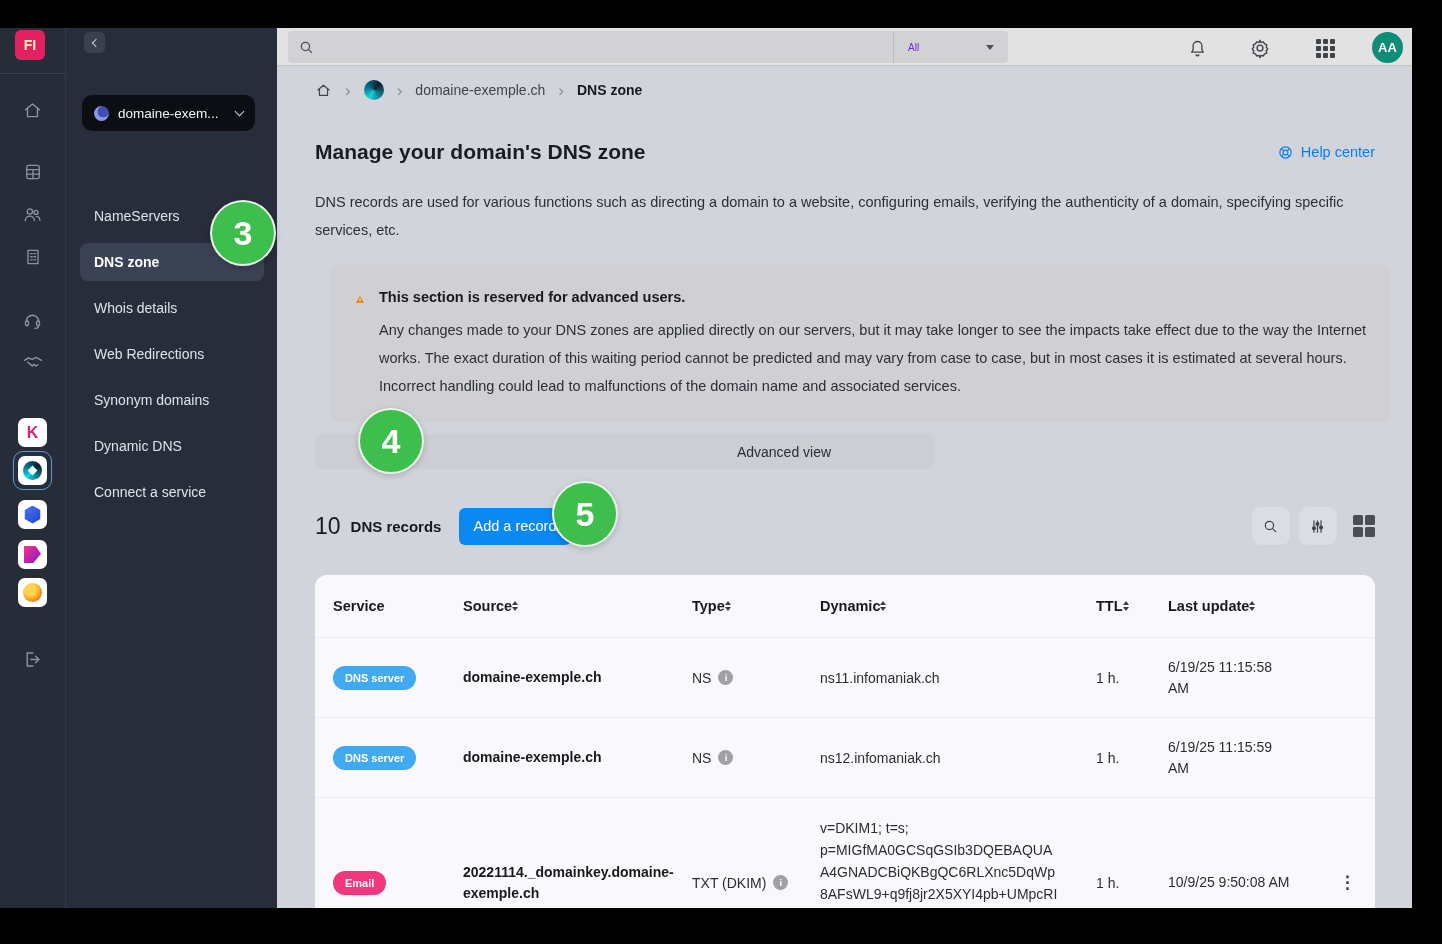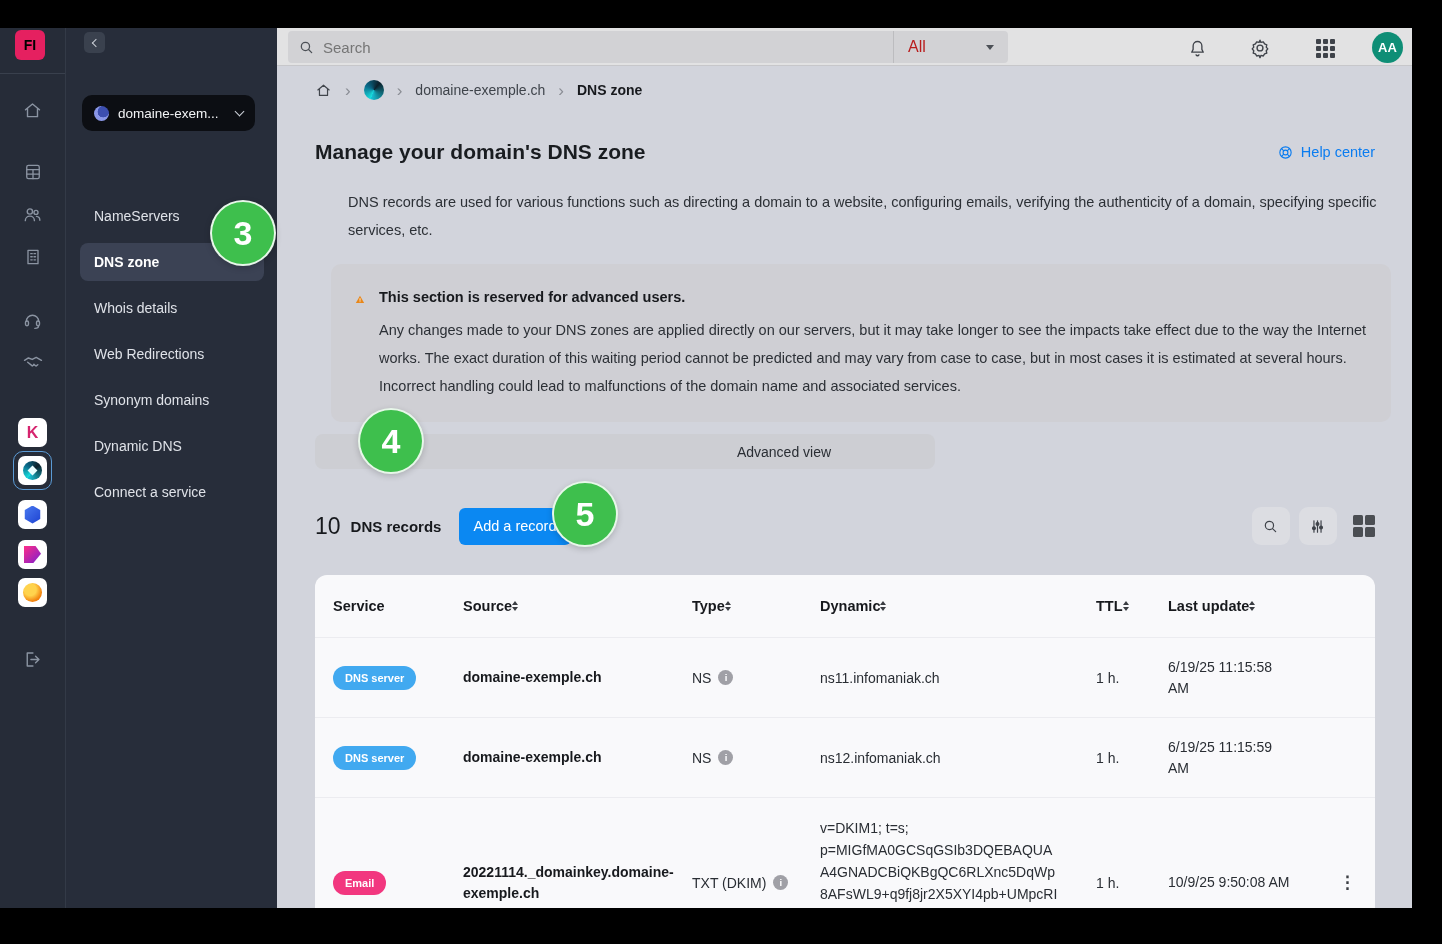--- a/index.html
+++ b/index.html
@@ -11,21 +11,21 @@
   .bar { position:absolute; background:#000; z-index:40; }
   .bar-top { left:0; top:0; width:1442px; height:28px; }
   .bar-bottom { left:0; top:908px; width:1442px; height:36px; }
   .bar-right { left:1412px; top:0; width:30px; height:944px; }
 
   
   .rail { position:absolute; left:0; top:28px; width:65px; height:880px; background:#262c38; z-index:5; }
   .panel { position:absolute; left:65px; top:28px; width:212px; height:880px; background:#272d3a; border-left:1px solid #333a47; z-index:5; }
 
   .fi-logo { position:absolute; left:15px; top:2px; width:30px; height:30px; border-radius:6px;
-    background:#e52060; color:#000000; font-weight:bold; font-size:14px; display:flex; align-items:center; justify-content:center; }
+    background:#e52060; color:#fef9c3; font-weight:bold; font-size:14px; display:flex; align-items:center; justify-content:center; }
   .rail-divider { position:absolute; left:0; top:45px; width:65px; height:1px; background:#39404d; }
   .rail-icon { position:absolute; left:0; width:65px; height:26px; display:flex; align-items:center; justify-content:center; cursor:pointer; }
   .rail-icon svg { stroke:#8b94a2; fill:none; stroke-width:1.6; stroke-linecap:round; stroke-linejoin:round; }
 
   .app-icon { position:absolute; left:18px; width:29px; height:29px; border-radius:7px; background:#fff;
     display:flex; align-items:center; justify-content:center; cursor:pointer; }
   .app-ring { position:absolute; left:13px; width:39px; height:39px; border:1.5px solid #5b9bd5; border-radius:10px; }
   .k-letter { font-weight:800; font-size:16px; color:#d6246e; }
   .teal-circle { width:19px; height:19px; border-radius:50%; background:conic-gradient(from 210deg,#18dede,#0a6a8a,#0b1f2a 55%,#16c2d6); position:relative; }
   .teal-circle:after { content:""; position:absolute; left:6px; top:6px; width:7px; height:7px; background:#e8fdff; transform:rotate(45deg); }
@@ -47,21 +47,21 @@
   .menu-item { position:absolute; left:14px; width:184px; height:38px; display:flex; align-items:center; padding:0 14px;
     color:#dfe2e8; font-size:14px; border-radius:8px; cursor:pointer; }
   .menu-item.active { background:#3b4254; color:#ffffff; font-weight:bold; }
 
   
   .topbar { position:absolute; left:277px; top:28px; width:1135px; height:38px; background:#e2e2e3; border-bottom:1px solid #c7c7ca; z-index:5; }
   .searchbox { position:absolute; left:11px; top:3px; width:720px; height:32px; background:#d2d2d5; border-radius:4px; display:flex; align-items:center; }
   .searchbox svg { stroke:#4c5056; fill:none; stroke-width:1.8; stroke-linecap:round; margin:0 8px 0 10px; flex:none; }
   .searchbox input { background:transparent; border:none; outline:none; font-family:"Liberation Sans",sans-serif; font-size:15px; color:#3c4046; width:440px; }
   .scope { position:absolute; left:605px; top:0; width:115px; height:32px; border-left:1px solid #bcbcbf; display:flex; align-items:center; padding:0 14px; cursor:pointer; }
-  .scope-label { font-size:16px; color:#b91c1c; flex:1; }
+  .scope-label { font-size:10px; color:#6d28d9; flex:1; }
   .caret { width:0; height:0; border-left:4.5px solid transparent; border-right:4.5px solid transparent; border-top:5.5px solid #4c5056; }
   .top-icon { position:absolute; top:8px; width:24px; height:24px; display:flex; align-items:center; justify-content:center; cursor:pointer; }
   .top-icon svg { stroke:#3f434a; fill:none; stroke-width:1.5; stroke-linecap:round; stroke-linejoin:round; }
   .grid9 { display:grid; grid-template-columns:repeat(3,5px); grid-gap:2px; }
   .grid9 span { width:5px; height:5px; background:#3f434a; border-radius:1px; }
   .avatar { position:absolute; left:1095px; top:4px; width:31px; height:31px; border-radius:50%; background:#0e8e76;
     color:#fff; font-size:13px; font-weight:bold; display:flex; align-items:center; justify-content:center; cursor:pointer; }
 
   
   .main { position:absolute; left:277px; top:66px; width:1135px; height:842px; background:#d2d4dc; overflow:hidden; z-index:4; }
@@ -70,21 +70,21 @@
   .crumb-text { font-size:14px; color:#3f444b; cursor:pointer; }
   .crumb-current { font-size:14px; color:#17191d; font-weight:bold; }
   .crumb-home svg { stroke:#41454c; fill:none; stroke-width:1.7; stroke-linecap:round; stroke-linejoin:round; display:block; }
   .crumb-app { width:20px; height:20px; border-radius:50%; background:conic-gradient(from 200deg,#18dede,#0a6a8a,#0b1f2a 55%,#16c2d6); cursor:pointer; }
 
   .titlerow { position:absolute; left:38px; top:74px; width:1060px; display:flex; align-items:center; justify-content:space-between; }
   .h1 { font-size:21px; font-weight:bold; color:#191c20; }
   .help-link { display:flex; align-items:center; gap:7px; color:#0a7cf0; font-size:14.5px; cursor:pointer; }
   .help-link svg { stroke:#0a7cf0; fill:none; stroke-width:1.6; display:block; }
 
-  .descr { position:absolute; left:38px; top:122px; width:1058px; font-size:14.5px; color:#2c3036; line-height:28px;margin-left:33px; }
+  .descr { position:absolute; left:38px; top:122px; width:1058px; font-size:14.5px; color:#2c3036; line-height:28px; }
 
   .warnbox { position:absolute; left:54px; top:198px; width:1060px; min-height:136px; background:#cfcfd4; border-radius:10px; padding:25px 22px 22px 24px; display:flex; gap:14px; }
   .warn-title { font-size:14.5px; font-weight:bold; color:#17191d; }
   .warn-body { margin-top:11px; font-size:14.5px; color:#2c3036; line-height:28px; width:990px; }
 
   .tabs { position:absolute; left:38px; top:368px; width:620px; height:35px; background:#cdced3; border-radius:8px; }
   .tab-active { position:absolute; left:-1px; top:-2px; width:318px; height:39px; background:#fdfdfe; border-radius:10px;
     box-shadow:0 1px 3px rgba(0,0,0,0.10); display:flex; align-items:center; justify-content:center; font-size:14px; color:#1f2329; cursor:pointer; }
   .tab-inactive { position:absolute; left:318px; top:0; width:302px; height:35px; display:flex; align-items:center; justify-content:center; font-size:14px; color:#2a2e34; cursor:pointer; }
 
@@ -218,21 +218,20 @@
     <div class="menu-item" style="top:399px">Dynamic DNS</div>
     <div class="menu-item" style="top:445px">Connect a service</div>
   </div>
 
   <div class="topbar">
     <div class="searchbox">
       <svg width="17" height="17" viewBox="0 0 24 24">
           <circle cx="10.5" cy="10.5" r="5.8"></circle>
           <line x1="14.9" y1="14.9" x2="19.3" y2="19.3"></line>
         </svg>
-      <input type="text" placeholder="Search" style="">
       <div class="scope">
         <span class="scope-label">All</span>
         <span class="caret"></span>
       </div>
     </div>
     <div class="top-icon" style="left:908px">
       <svg width="21" height="21" viewBox="0 0 24 24">
           <path d="M12 4a5 5 0 0 1 5 5v4l1.6 3.2H5.4L7 13V9a5 5 0 0 1 5-5z"></path>
           <path d="M10.4 19.3a1.8 1.8 0 0 0 3.2 0"></path>
         </svg>

